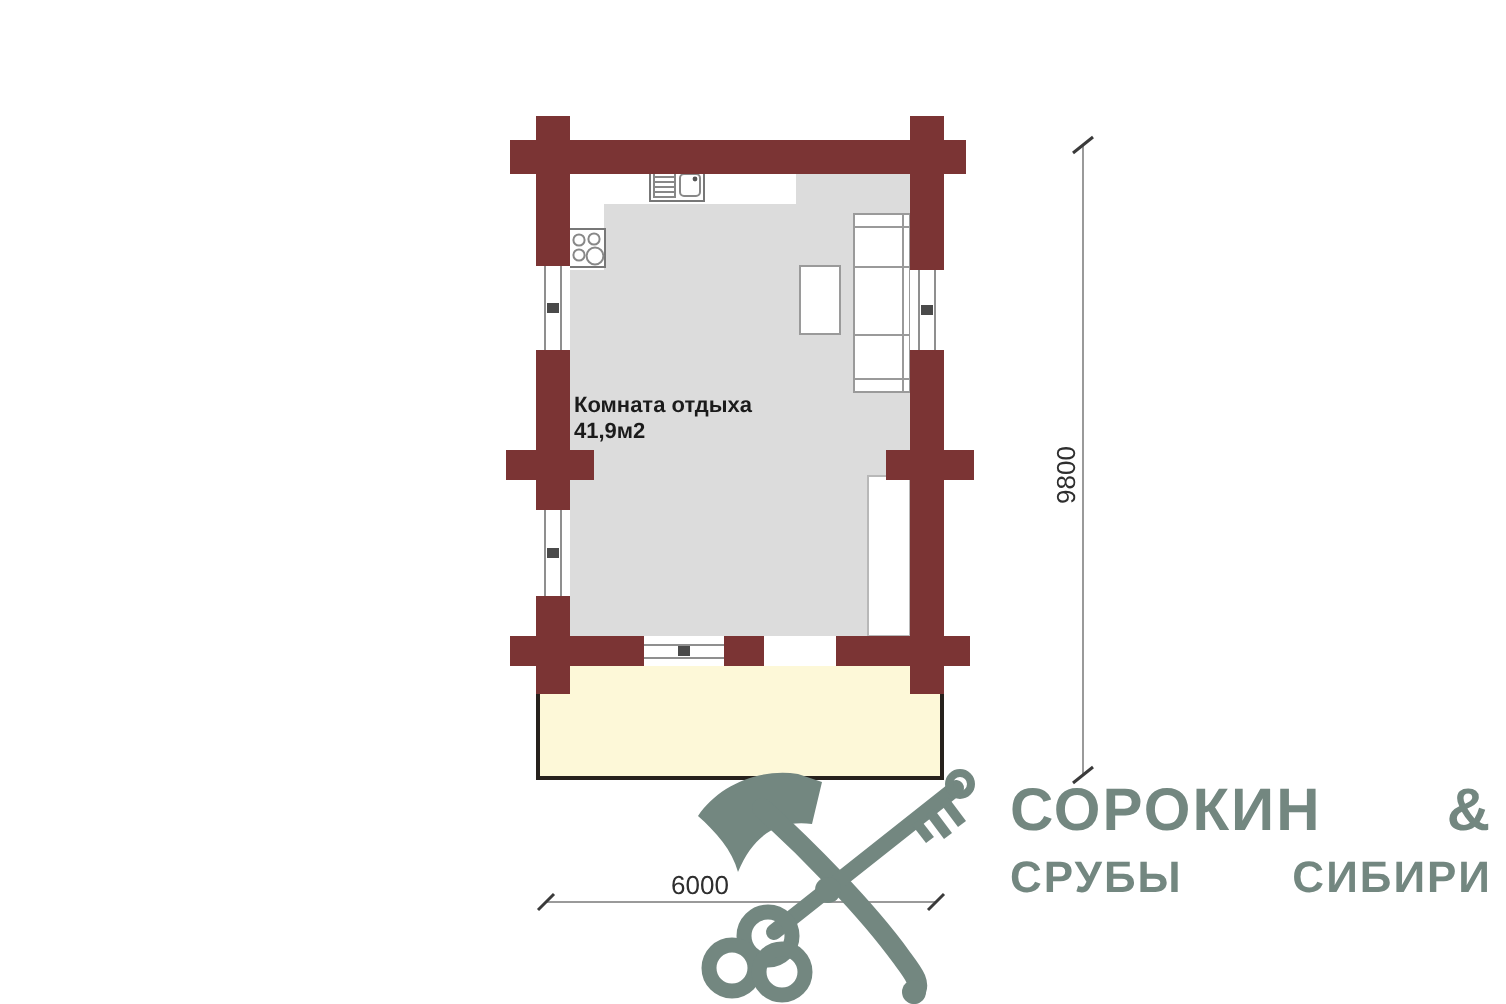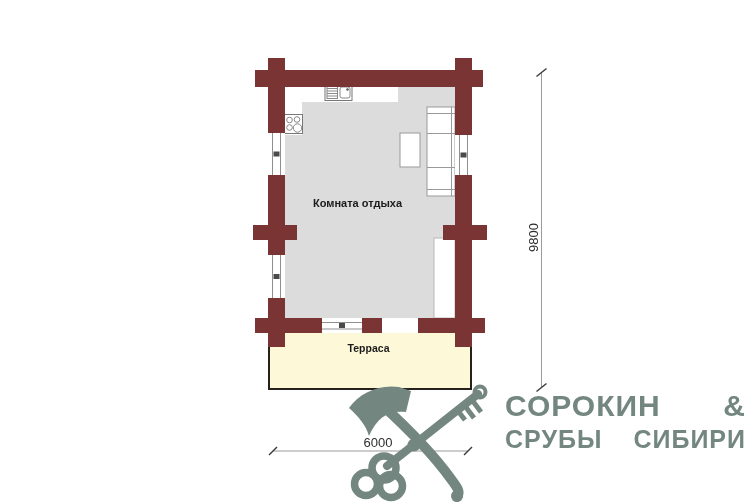--- a/index.html
+++ b/index.html
@@ -22,34 +22,34 @@
   .fixture-dark{fill:#555;}
   .win{fill:#ffffff;}
   .win-line{stroke:#8f8f8f;stroke-width:1;}
   .win-tick{fill:#4a4a4a;}
   .dim-line{stroke:#9a9a9a;stroke-width:1;}
   .dim-tick{stroke:#3a3a3a;stroke-width:1.5;}
   .logo-shape{fill:var(--logo,#738780);}
   .logo-stroke{stroke:var(--logo,#738780);fill:none;}
 
   
-  .plan-label{position:absolute;text-align:center;color:#1b1b1b;
+  .plan-label{position:absolute;text-align:left;color:#1b1b1b;
               font-size:11px;font-weight:bold;line-height:13px;}
   .room-label{left:287px;top:197px;width:141px;}
   .terrace-label{left:287px;top:342px;width:163px;font-size:10.5px;}
   .dim-label{position:absolute;font-size:13px;color:#2e2e2e;text-align:center;
              font-weight:normal;}
-  .dim-h{left:348px;top:435px;width:60px;}
+  .dim-h{left:320px;top:435px;width:60px;}
   .dim-v{left:503px;top:230px;width:60px;transform:rotate(-90deg);transform-origin:50% 50%;}
 
   .logo-text{position:absolute;left:505px;top:389px;width:241px;
              color:var(--logo,#738780);font-family:Liberation Sans, sans-serif;font-weight:bold;}
   .logo-line1,.logo-line2{font-size:30px;line-height:33px;letter-spacing:1px;
              text-align:justify;text-align-last:justify;white-space:nowrap0;}
-  .logo-line3{font-size:25px;line-height:30px;letter-spacing:1px;margin-top:2px;
+  .logo-line3{font-size:22px;line-height:30px;letter-spacing:1px;margin-top:2px;
              text-align:justify;text-align-last:justify;}
 </style>
 </head>
 <body>
 
 <div class="canvas">
 
   <svg class="plan-svg" width="753" height="502" viewBox="0 0 753 502">
 
     <rect class="terrace" x="269" y="332" width="202" height="57"></rect>
@@ -127,24 +127,24 @@
     </g>
     <g>
       <line class="dim-line" x1="273" y1="451" x2="468" y2="451"></line>
       <line class="dim-tick" x1="269" y1="455" x2="277" y2="447"></line>
       <line class="dim-tick" x1="464" y1="455" x2="472" y2="447"></line>
     </g>
   </svg>
 
   <div class="plan-label room-label">
     <div>Комната отдыха</div>
+    <div>41,9м2</div>
   </div>
 
   <div class="plan-label terrace-label">
-    <div>Терраса</div>
   </div>
 
   <div class="dim-label dim-v">9800</div>
   <div class="dim-label dim-h">6000</div>
 
   <svg class="logo-icon" width="172" height="122" viewBox="0 0 172 122">
 
     <path class="logo-shape" d="M14 28 C24 13 44 4 64 7 L76 11 L71 32 C54 30 42 37 34 56 C31 45 23 36 14 28 Z"></path>
 
     <path class="logo-stroke" d="M46 24 C68 44 98 74 116 99 C122 107 126 112 122 117" stroke-width="10" stroke-linecap="round"></path>

